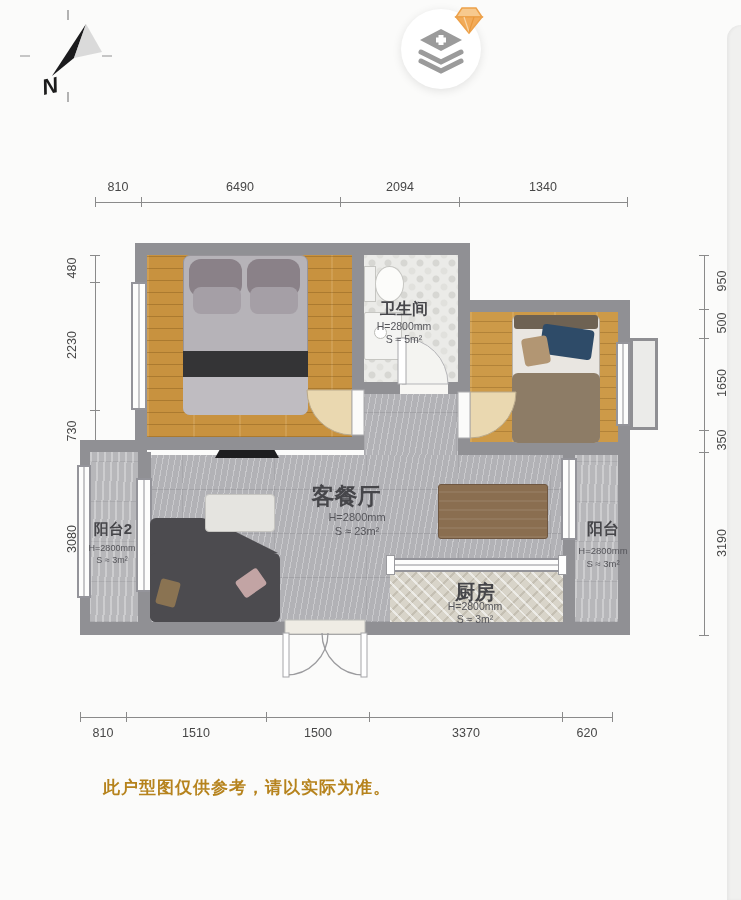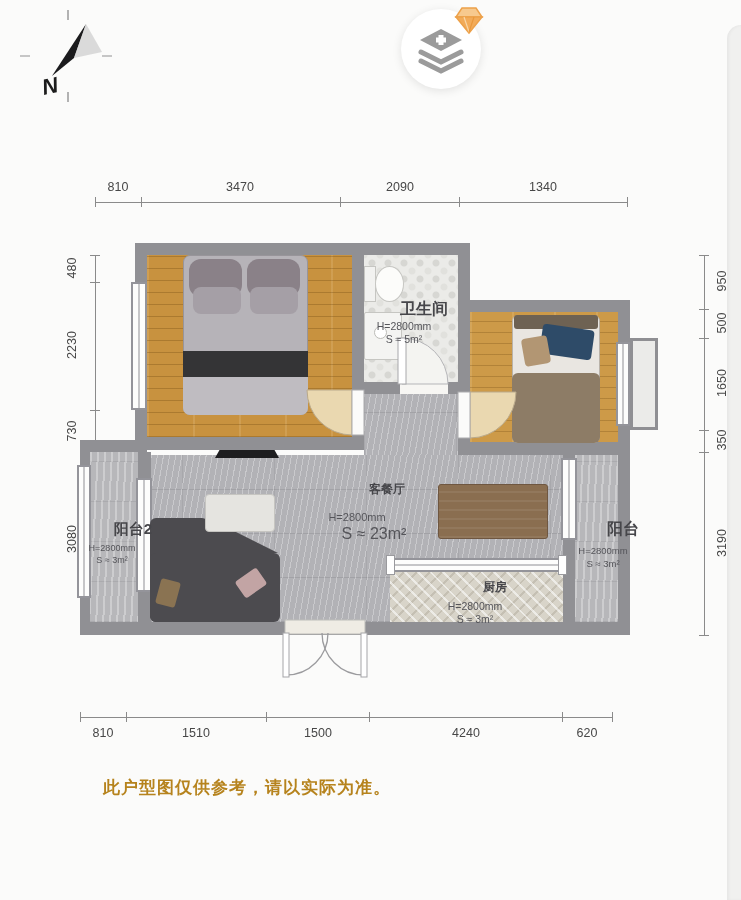--- a/index.html
+++ b/index.html
@@ -36,21 +36,21 @@
     background-image:linear-gradient(0deg, transparent 44%, #c6c6c8 44%, #c6c6c8 56%, transparent 56%);}
   
   .dimlh{position:absolute;height:1px;background:#8a8a8a;}
   .dimlv{position:absolute;width:1px;background:#8a8a8a;}
   .tickv{position:absolute;width:1px;height:10px;background:#8a8a8a;}
   .tickh{position:absolute;width:10px;height:1px;background:#8a8a8a;}
   .dimlabel{position:absolute;width:64px;text-align:center;font-size:12.5px;color:#474747;}
   .dimvlabel{position:absolute;width:64px;text-align:center;font-size:12.5px;color:#474747;
     transform:rotate(-90deg);}
   
-  .rname{position:absolute;text-align:center;font-weight:bold;color:#46464a;margin-left:20px;}
+  .rname{position:absolute;text-align:center;font-weight:bold;color:#46464a;}
   .rsub{position:absolute;text-align:center;color:#55555a;}
   
   .furn{position:absolute;box-sizing:border-box;}
   .disclaimer{position:absolute;left:103px;top:776px;font-size:17px;font-weight:bold;
     color:#b6831d;letter-spacing:1px;}
   .edgepanel{position:absolute;left:727px;top:25px;width:14px;height:875px;background:#f0f0ef;
     border-top-left-radius:14px;box-shadow:inset 2px 0 3px rgba(0,0,0,0.04);}
   .fab{position:absolute;left:401px;top:9px;width:80px;height:80px;border-radius:50%;
     background:#fff;box-shadow:0 2px 10px rgba(0,0,0,0.10);}
   svg{display:block;}
@@ -92,37 +92,37 @@
 </div>
 
 <div>
   <div class="dimlh" style="left:95px;top:202px;width:532px;"></div>
   <div class="tickv" style="left:95px;top:197px;"></div>
   <div class="tickv" style="left:141px;top:197px;"></div>
   <div class="tickv" style="left:340px;top:197px;"></div>
   <div class="tickv" style="left:459px;top:197px;"></div>
   <div class="tickv" style="left:627px;top:197px;"></div>
   <div class="dimlabel" style="left:86px;top:180px;">810</div>
-  <div class="dimlabel" style="left:208px;top:180px;">3470</div>
-  <div class="dimlabel" style="left:368px;top:180px;">2090</div>
+  <div class="dimlabel" style="left:208px;top:180px;">6490</div>
+  <div class="dimlabel" style="left:368px;top:180px;">2094</div>
   <div class="dimlabel" style="left:511px;top:180px;">1340</div>
 </div>
 
 <div>
   <div class="dimlh" style="left:80px;top:717px;width:532px;"></div>
   <div class="tickv" style="left:80px;top:712px;"></div>
   <div class="tickv" style="left:126px;top:712px;"></div>
   <div class="tickv" style="left:266px;top:712px;"></div>
   <div class="tickv" style="left:369px;top:712px;"></div>
   <div class="tickv" style="left:562px;top:712px;"></div>
   <div class="tickv" style="left:612px;top:712px;"></div>
   <div class="dimlabel" style="left:71px;top:726px;">810</div>
   <div class="dimlabel" style="left:164px;top:726px;">1510</div>
   <div class="dimlabel" style="left:286px;top:726px;">1500</div>
-  <div class="dimlabel" style="left:434px;top:726px;">4240</div>
+  <div class="dimlabel" style="left:434px;top:726px;">3370</div>
   <div class="dimlabel" style="left:555px;top:726px;">620</div>
 </div>
 
 <div>
   <div class="dimlv" style="left:95px;top:255px;height:373px;"></div>
   <div class="tickh" style="left:90px;top:255px;"></div>
   <div class="tickh" style="left:90px;top:282px;"></div>
   <div class="tickh" style="left:90px;top:410px;"></div>
   <div class="tickh" style="left:90px;top:452px;"></div>
   <div class="tickh" style="left:90px;top:628px;"></div>
@@ -227,29 +227,29 @@
   <path d="M286,675 A42,42 0 0 0 328,633" fill="none" stroke="#9b9b9e" stroke-width="1.3"></path>
   <path d="M364,675 A42,42 0 0 1 322,633" fill="none" stroke="#9b9b9e" stroke-width="1.3"></path>
   <rect x="283" y="633" width="6" height="44" fill="#ffffff" stroke="#a5a5a8" stroke-width="1"></rect>
   <rect x="361" y="633" width="6" height="44" fill="#ffffff" stroke="#a5a5a8" stroke-width="1"></rect>
 </svg>
 
 <div class="rname" style="left:364px;top:299px;width:80px;font-size:16px;">卫生间</div>
 <div class="rsub" style="left:364px;top:320px;width:80px;font-size:10.5px;">H=2800mm</div>
 <div class="rsub" style="left:364px;top:333px;width:80px;font-size:10.5px;">S ≈ 5m²</div>
 
-<div class="rname" style="left:317px;top:481px;width:100px;font-size:12px;">客餐厅</div>
+<div class="rname" style="left:296px;top:481px;width:100px;font-size:23px;">客餐厅</div>
 <div class="rsub" style="left:307px;top:511px;width:100px;font-size:11px;">H=2800mm</div>
-<div class="rsub" style="left:324px;top:525px;width:100px;font-size:16px;">S ≈ 23m²</div>
+<div class="rsub" style="left:307px;top:525px;width:100px;font-size:11px;">S ≈ 23m²</div>
 
 <div class="rname" style="left:84px;top:520px;width:58px;font-size:15px;">阳台2</div>
 <div class="rsub" style="left:82px;top:543px;width:60px;font-size:9px;">H=2800mm</div>
 <div class="rsub" style="left:82px;top:555px;width:60px;font-size:9px;">S ≈ 3m²</div>
 
 <div class="rname" style="left:577px;top:519px;width:52px;font-size:16px;">阳台</div>
 <div class="rsub" style="left:569px;top:545px;width:68px;font-size:9.5px;">H=2800mm</div>
 <div class="rsub" style="left:569px;top:558px;width:68px;font-size:9.5px;">S ≈ 3m²</div>
 
-<div class="rname" style="left:430px;top:579px;width:90px;font-size:12px;">厨房</div>
+<div class="rname" style="left:430px;top:579px;width:90px;font-size:20px;">厨房</div>
 <div class="rsub" style="left:430px;top:600px;width:90px;font-size:10.5px;">H=2800mm</div>
 <div class="rsub" style="left:430px;top:613px;width:90px;font-size:10.5px;">S ≈ 3m²</div>
 
 <div class="disclaimer">此户型图仅供参考，请以实际为准。</div>
 
 </body></html>

